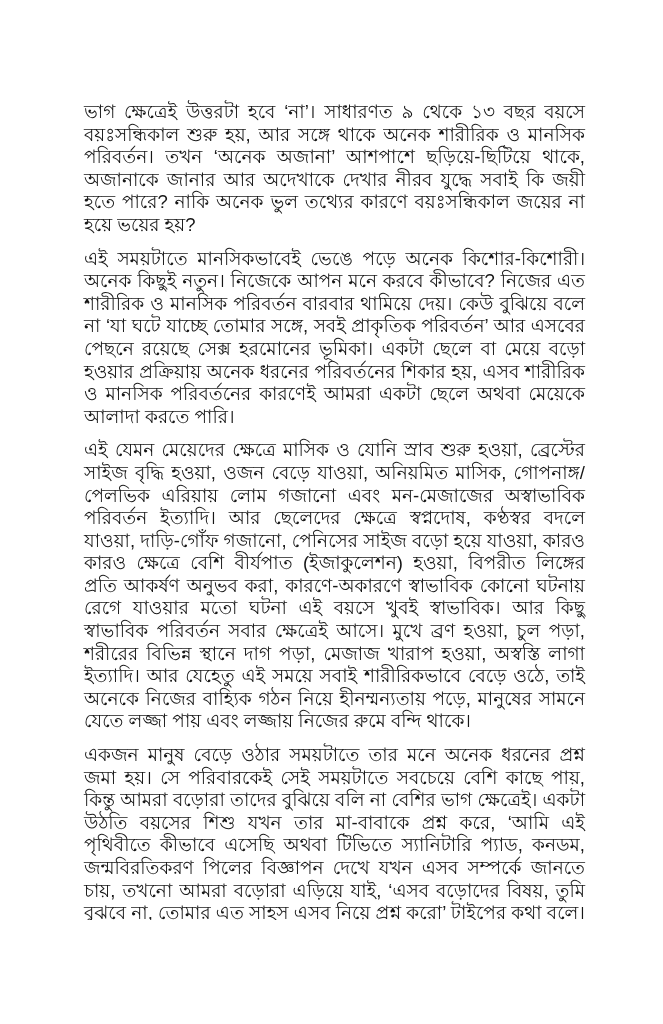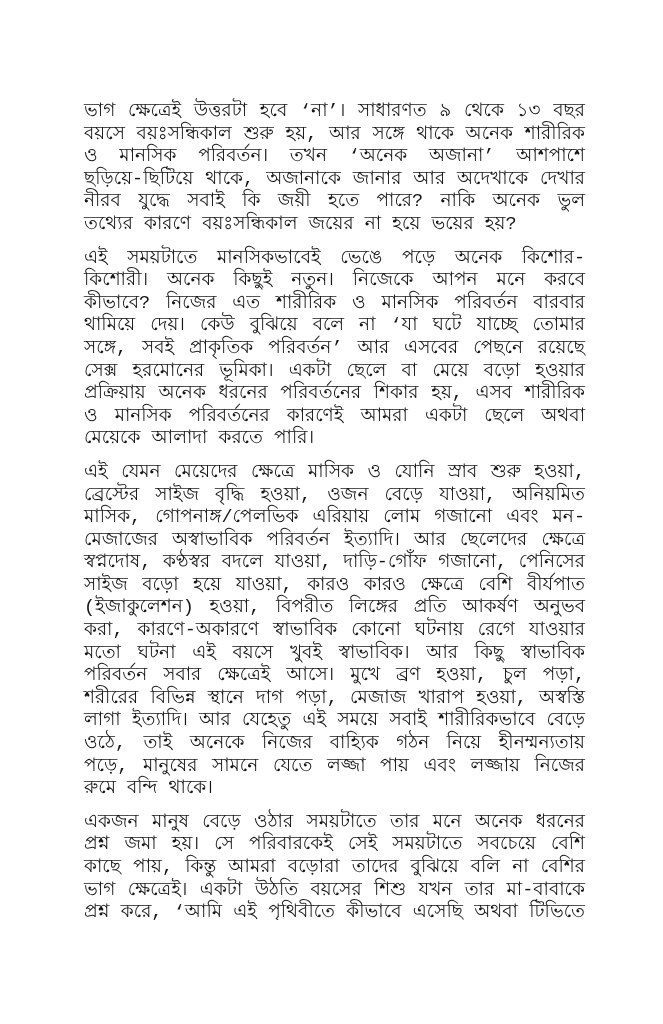--- a/index.html
+++ b/index.html
@@ -6,21 +6,21 @@
     margin: 0;
     padding: 0;
     background: #ffffff;
   }
   .page {
     position: relative;
     width: 663px;
     height: 920px;
     background: #ffffff;
     color: #161616;
-    font-family: Liberation Mono, monospace;
+    font-family: Liberation Sans, sans-serif;
     overflow: hidden;
   }
   .text-block {
     position: absolute;
     left: 84px;
     right: 78px;
     top: 101px;
   }
   .text-block p {
     margin: 0 0 11px 0;

